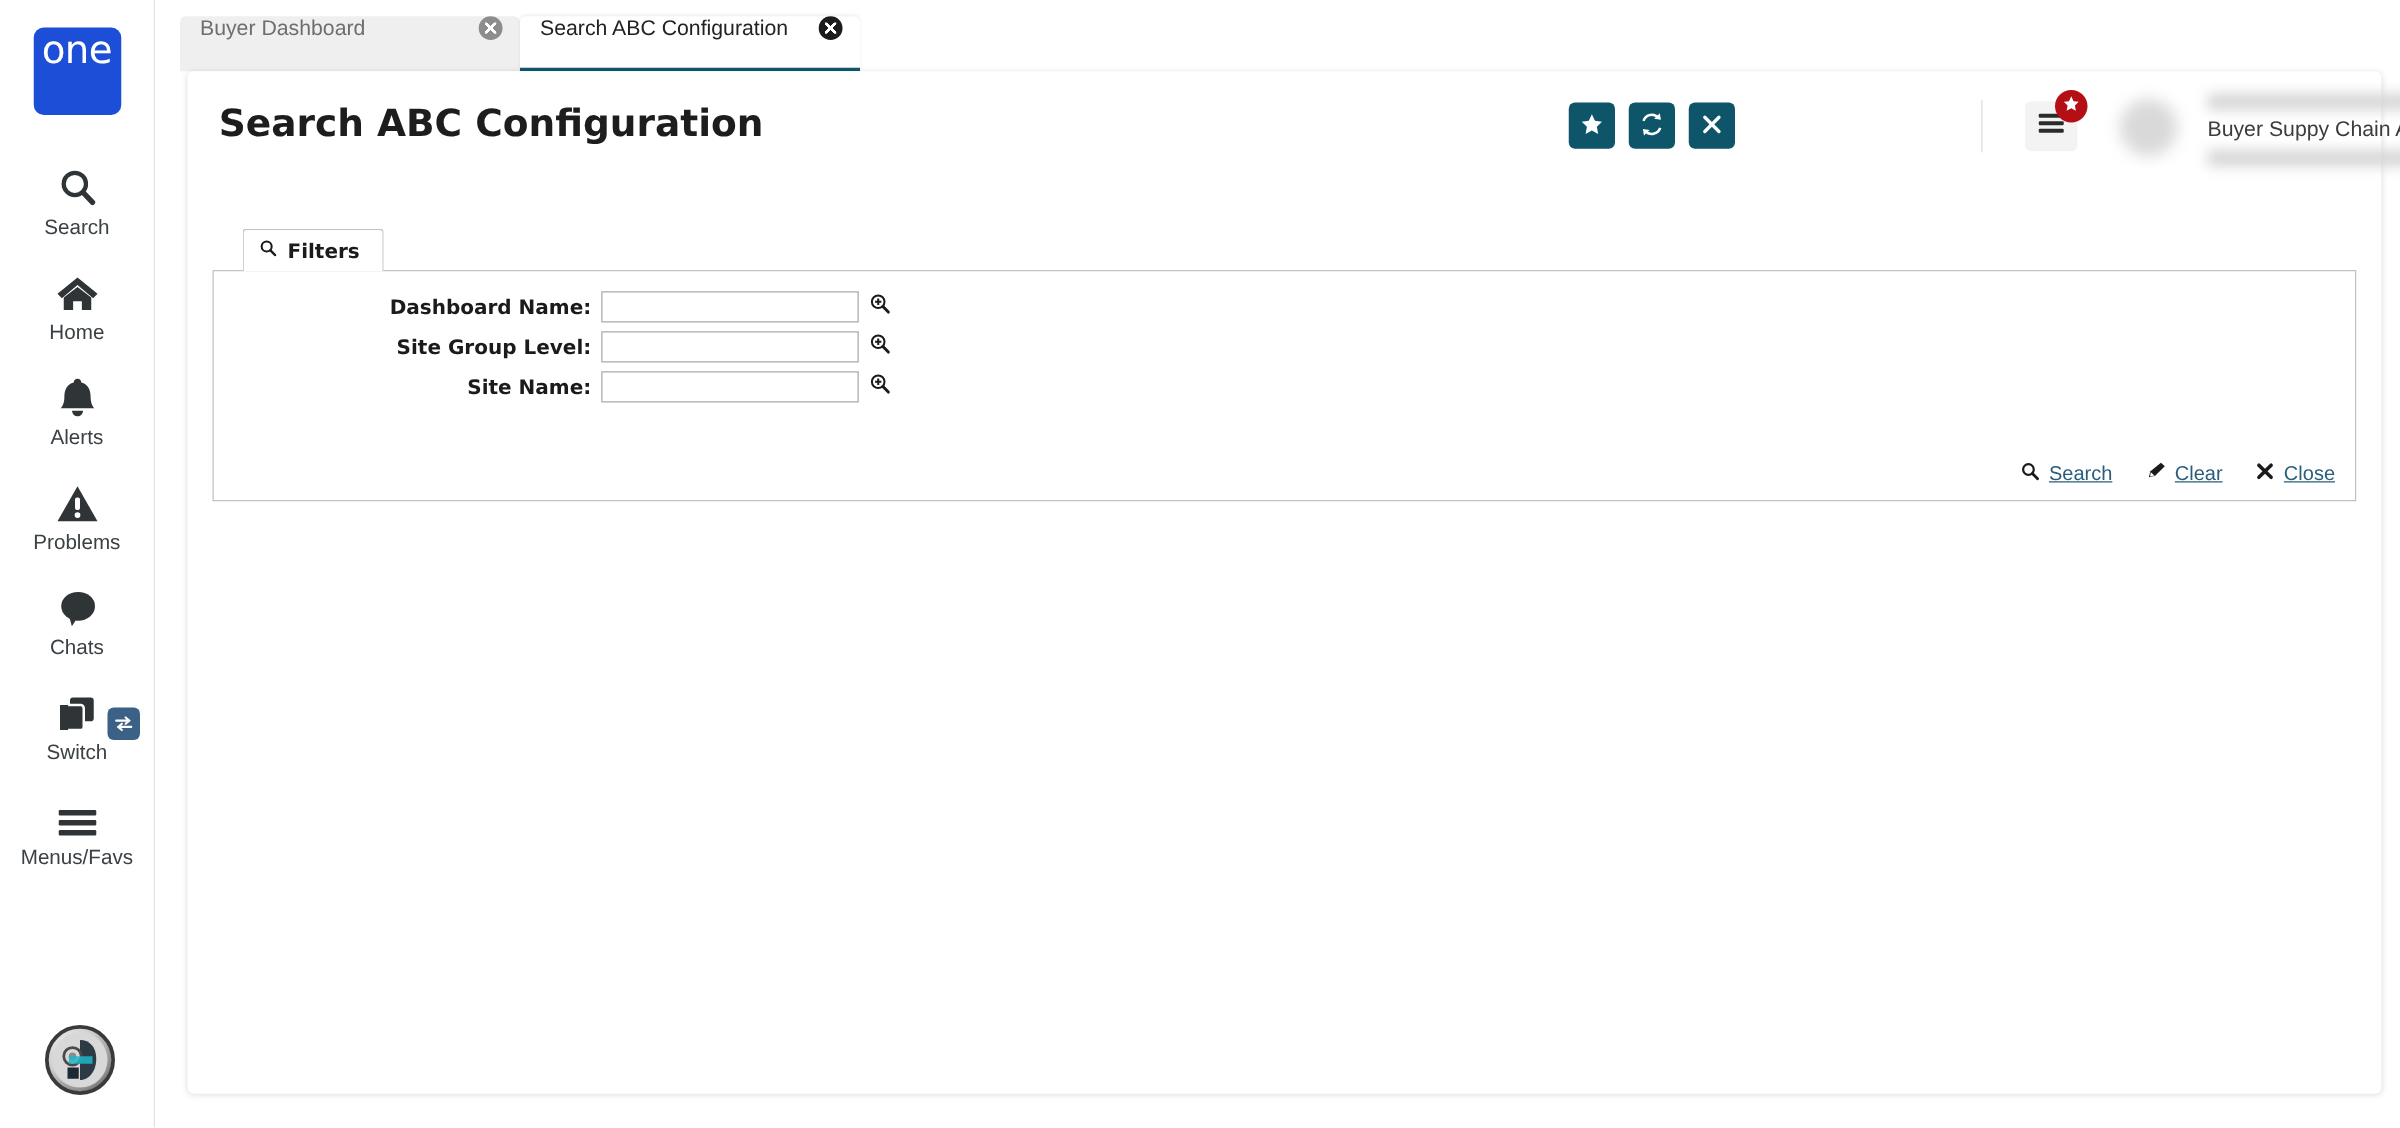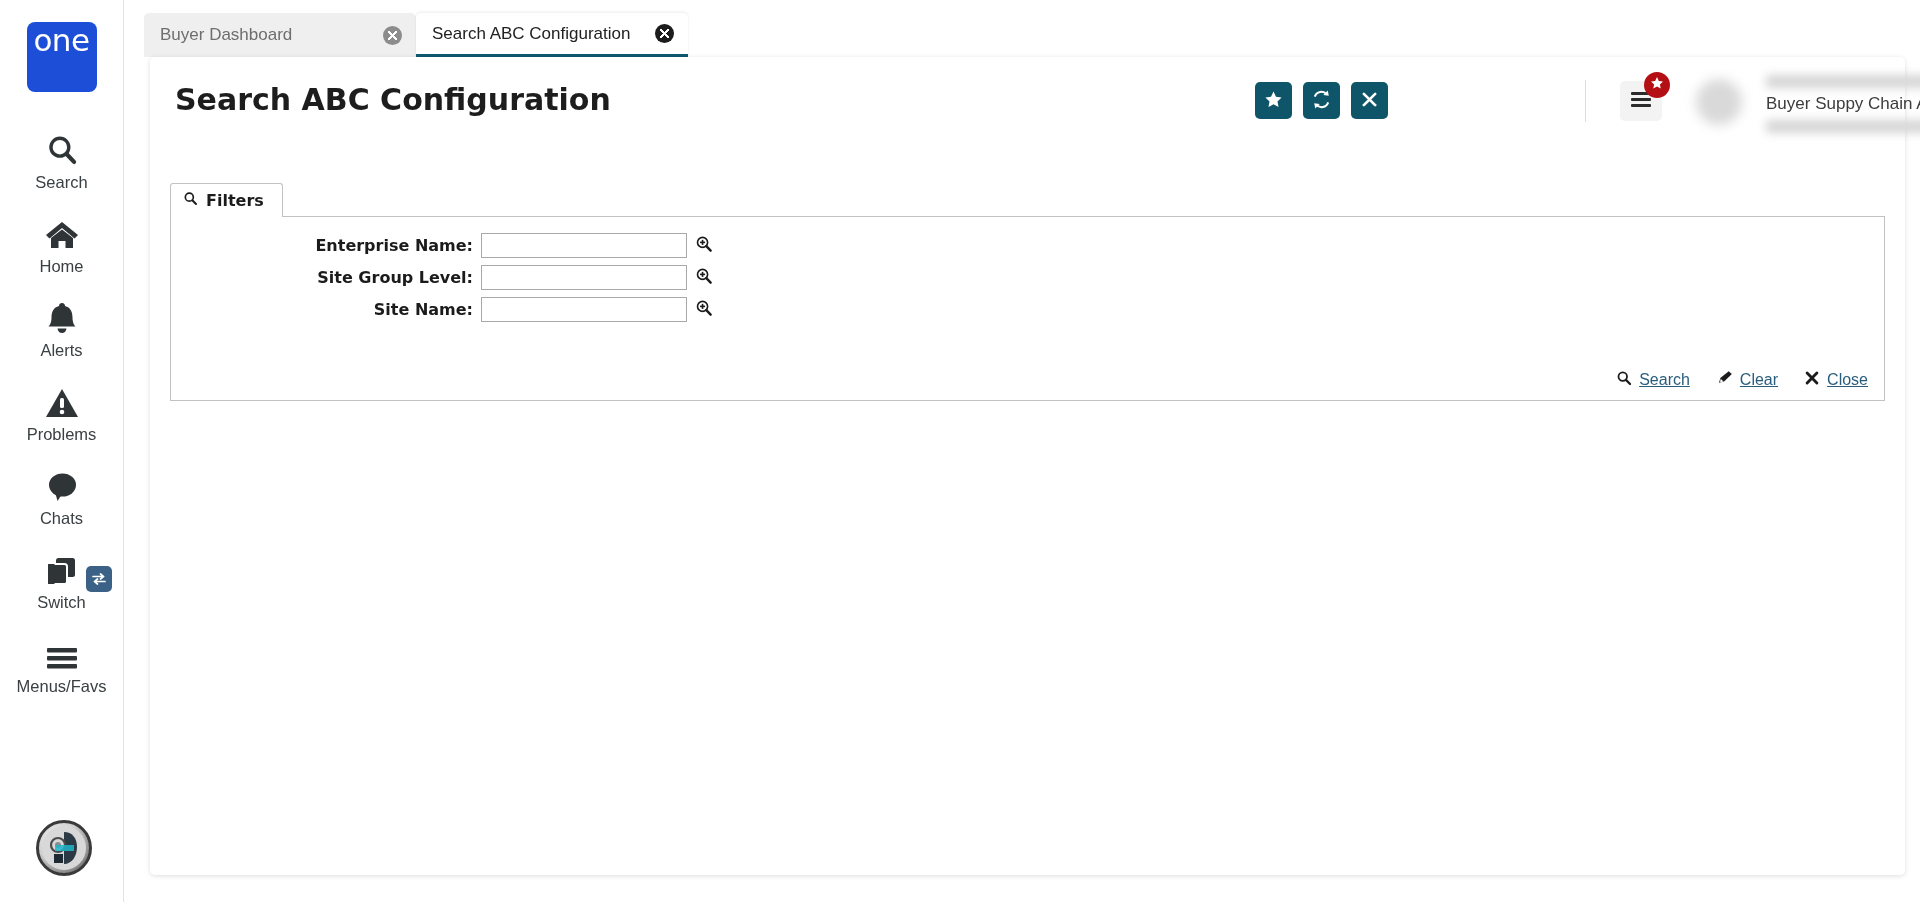--- a/index.html
+++ b/index.html
@@ -58,21 +58,21 @@
 
   
   .tabstrip {
     position:absolute; left:124px; top:0;
     width: 1796px; height: 57px;
     background:#ffffff;
     display:flex; align-items:flex-end; padding-left: 20px;
   }
   .tab {
     height: 44px; min-width: 272px;
-    display:flex; align-items:center; justify-content:space-between;
+    display:flex; align-items:flex-start; justify-content:space-between;
     padding: 0 14px 0 16px;
     border-radius: 5px 5px 0 0;
     font-size: 17px;
     cursor:pointer; position:relative;
   }
   .tab.inactive { background:#efefef; color:#6e6e6e; }
   .tab.active {
     background:#ffffff; color:#222; border-bottom: 3px solid #10596e;
     box-shadow: 0 -1px 3px rgba(0,0,0,0.08);
   }
@@ -141,21 +141,21 @@
   
   .filters-wrap { position:absolute; left: 20px; top: 125px; width: 1715px; }
   .tabhead { display:flex; }
   .filters-tab {
     display:flex; align-items:center; gap:8px;
     padding: 7px 18px 7px 12px;
     border:1px solid #c2c2c2; border-bottom:none;
     background:#ffffff; border-radius: 3px 3px 0 0;
     font-size: 16px; font-weight:bold; color:#1b1b1b;
     position:relative; z-index:2; top:1px;
-    font-family: "DejaVu Sans", sans-serif; cursor:pointer;
+    font-family: "DejaVu Sans", sans-serif; cursor:pointer;margin-left:24px;
   }
   .filters-body {
     border:1px solid #c2c2c2; background:#fff;
     padding: 16px 0 14px 0; min-height: 185px; position:relative;
   }
   .frow { display:flex; align-items:center; margin-bottom: 7px; }
   .flabel {
     width: 310px; text-align:right; padding-right: 8px;
     font-size: 16px; font-weight:bold; color:#1b1b1b;
     font-family: "DejaVu Sans", sans-serif;
@@ -390,21 +390,21 @@
               </svg>
           </span>
           <span>Filters</span>
         </div>
       </div>
 
       <div class="filters-body">
 
 
         <div class="frow">
-          <div class="flabel">Enterprise Name:</div>
+          <div class="flabel">Dashboard Name:</div>
           <input class="finput" type="text" value="" style="">
           <div class="pickbtn">
             <span>
               <svg width="18" height="18" viewBox="0 0 20 20">
                   <g fill="none" stroke="#1b1b1b" stroke-width="1.8">
                     <circle cx="8.4" cy="8.2" r="5.6"></circle>
                     <line x1="5.6" y1="8.2" x2="11.2" y2="8.2"></line>
                     <line x1="8.4" y1="5.4" x2="8.4" y2="11"></line>
                     <line x1="12.6" y1="12.4" x2="17.4" y2="17.4" stroke-width="2.6" stroke-linecap="round"></line>
                   </g>

